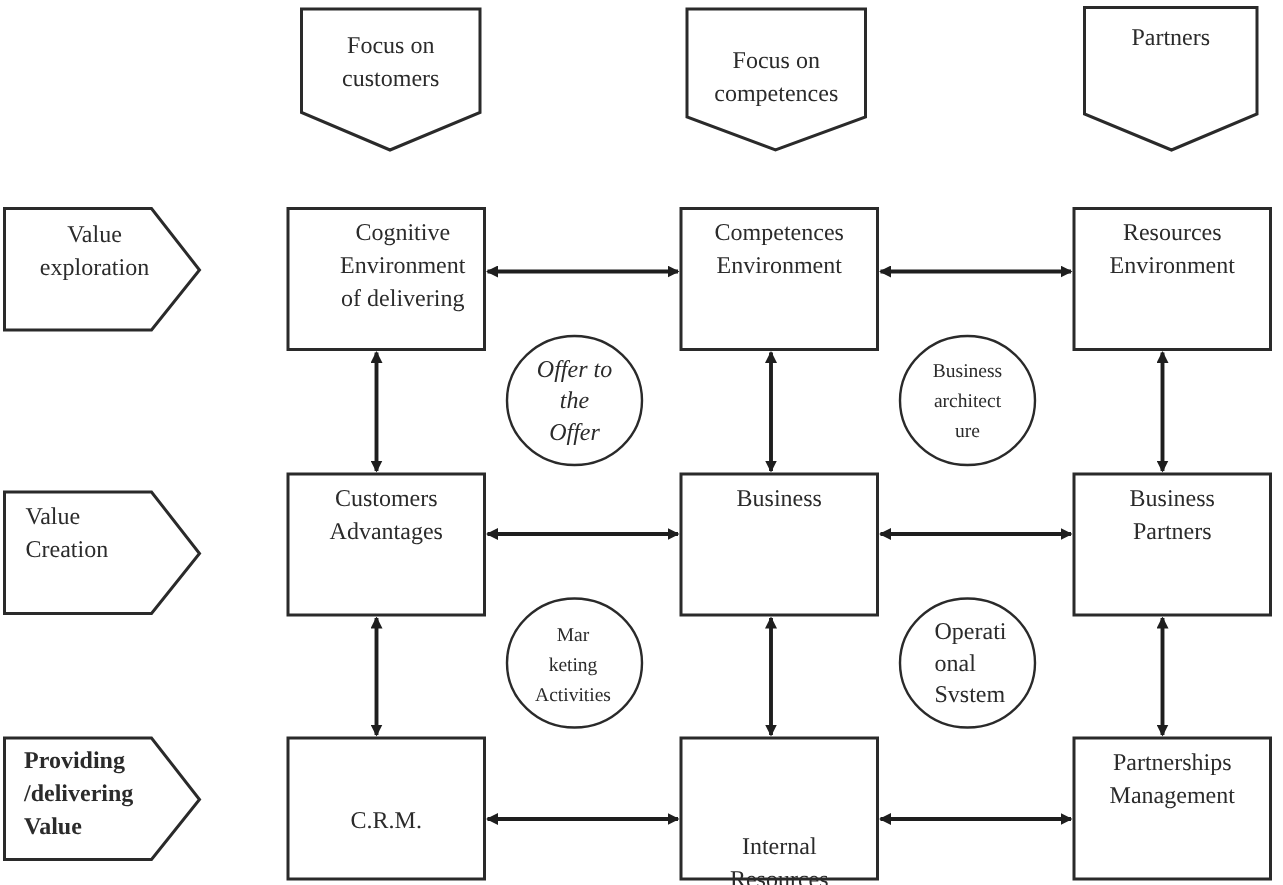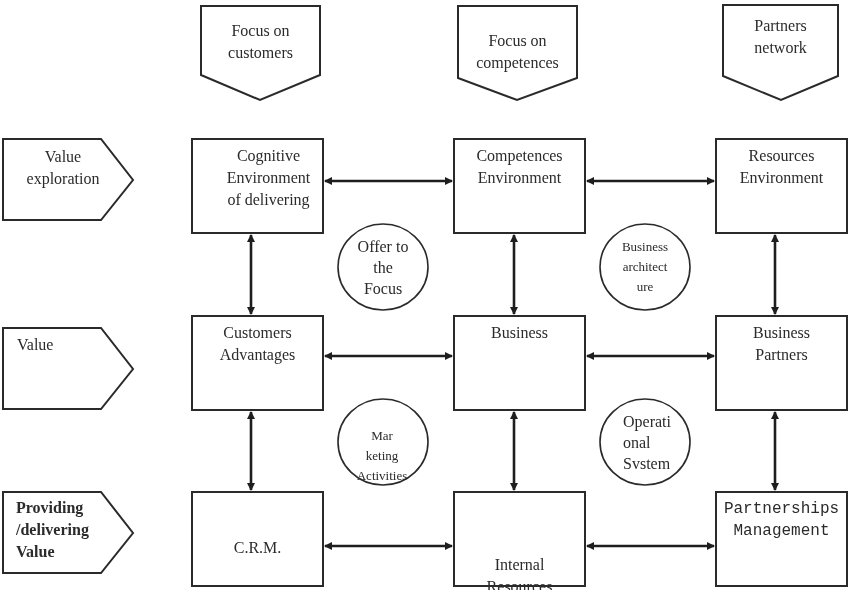--- a/index.html
+++ b/index.html
@@ -65,29 +65,29 @@
 <div class="lbl" style="left:201px; top:20px; width:119px;">
   <div>Focus on</div>
   <div>customers</div>
 </div>
 <div class="lbl" style="left:458px; top:30px; width:119px;">
   <div>Focus on</div>
   <div>competences</div>
 </div>
 <div class="lbl" style="left:723px; top:15px; width:115px;">
   <div>Partners</div>
-  <div>network</div>
 </div>
 
 <div class="lbl" style="left:10px; top:146px; width:106px;">
   <div>Value</div>
   <div>exploration</div>
 </div>
 <div class="lbl lbl-left" style="left:17px; top:334px; width:100px;">
   <div>Value</div>
+  <div>Creation</div>
 </div>
 <div class="lbl lbl-left" style="left:16px; top:497px; width:100px;font-weight:bold;">
   <div>Providing</div>
   <div>/delivering</div>
   <div>Value</div>
 </div>
 
 <div class="lbl" style="left:192px; top:145px; width:153px;">
   <div>Cognitive</div>
   <div>Environment</div>
@@ -113,36 +113,36 @@
   <div>Partners</div>
 </div>
 <div class="lbl" style="left:192px; top:537px; width:131px;">
   <div>C.R.M.</div>
 </div>
 <div class="lbl" style="left:454px; top:518px; width:131px;margin-top:36px;">
   <div>Internal</div>
   <div>Resources</div>
   <div>Management</div>
 </div>
-<div class="lbl" style="left:716px; top:498px; width:131px;font-family:Liberation Mono, monospace;">
+<div class="lbl" style="left:716px; top:498px; width:131px;">
   <div>Partnerships</div>
   <div>Management</div>
 </div>
 
-<div class="lbl lbl-oval" style="left:338px; top:236px; width:90px;">
+<div class="lbl lbl-oval" style="left:338px; top:236px; width:90px;font-style:italic;">
   <div>Offer to</div>
   <div>the</div>
-  <div>Focus</div>
+  <div>Offer</div>
 </div>
 <div class="lbl lbl-small" style="left:600px; top:237px; width:90px;">
   <div>Business</div>
   <div>architect</div>
   <div>ure</div>
 </div>
-<div class="lbl lbl-small" style="left:338px; top:426px; width:88px;">
+<div class="lbl lbl-small" style="left:338px; top:413px; width:88px;">
   <div>Mar</div>
   <div>keting</div>
   <div>Activities</div>
 </div>
 <div class="lbl lbl-oval lbl-left" style="left:623px; top:411px; width:70px;font-family:Liberation Serif, serif;">
   <div>Operati</div>
   <div>onal</div>
   <div>Svstem</div>
 </div>
 

